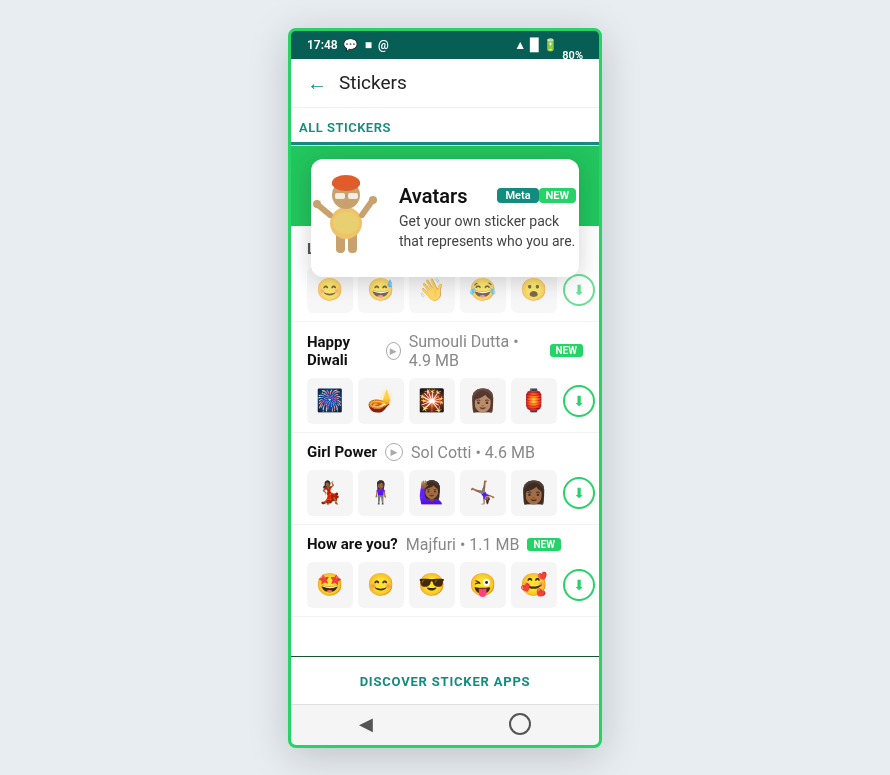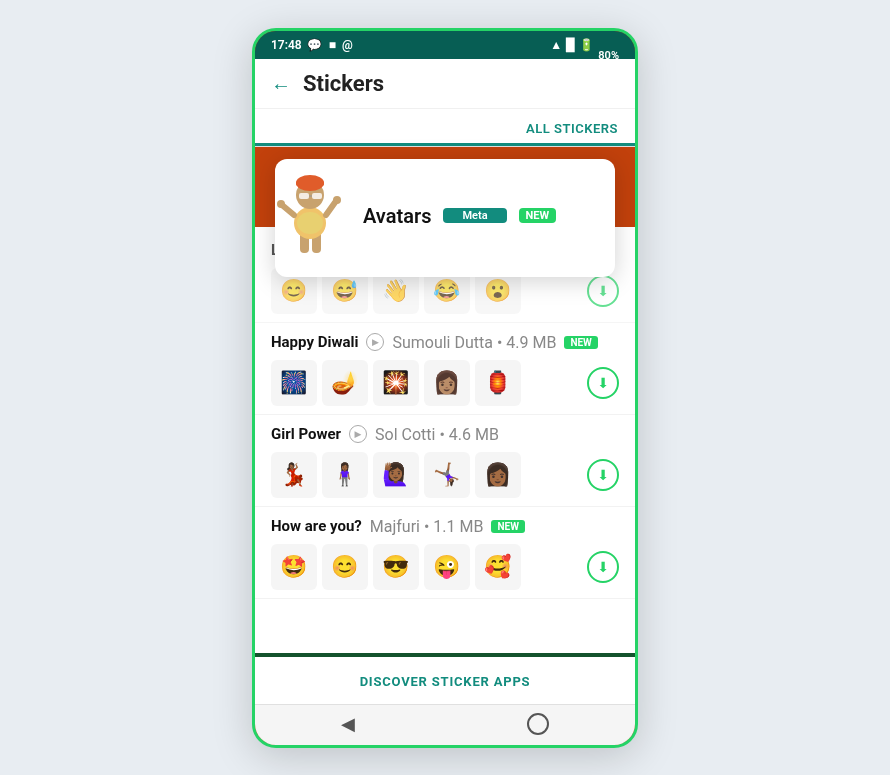--- a/index.html
+++ b/index.html
@@ -8,24 +8,24 @@
       height: 775px;
       background: #e8edf2;
       display: flex;
       align-items: center;
       justify-content: center;
       font-family: 'Roboto', Arial, sans-serif;
       overflow: hidden;
     }
 
     .phone-frame {
-      width: 386px;
+      width: 314px;
       height: 720px;
-      background: #c2410c;
-      border-radius: 24px;
+      background: #22c55e;
+      border-radius: 8px;
       border: 3px solid #25d366;
       overflow: hidden;
       position: relative;
       box-shadow: 0 8px 40px rgba(0,0,0,0.18);
       display: flex;
       flex-direction: column;
     }
 
     
     .status-bar {
@@ -51,35 +51,35 @@
       padding: 12px 16px;
       gap: 12px;
       border-bottom: 1px solid #f0f0f0;
     }
     .back-arrow {
       color: #128c7e;
       font-size: 20px;
       cursor: pointer;
     }
     .app-title {
-      font-size: 22px;
-      font-weight: 700;
+      font-size: 19px;
+      font-weight: 400;
       color: #222;
     }
 
     
     .tabs {
       background: #fff;
       display: flex;
       border-bottom: 1px solid #e0e0e0;
     }
     .tab {
       flex: 1;
-      text-align: right;
-      padding: 12px 17px 10px;
+      text-align: left;
+      padding: 12px 8px 10px;
       font-size: 13px;
       font-weight: 600;
       color: #888;
       cursor: pointer;
       letter-spacing: 0.5px;
       position: relative;
     }
     .tab.active {
       color: #128c7e;
     }
@@ -122,35 +122,36 @@
       width: 80px;
       height: 100px;
     }
     .tooltip-content {
       flex: 1;
       padding-left: 8px;
     }
     .tooltip-title-row {
       display: flex;
       align-items: center;
-      gap: 12px;
+      gap: 0;
       margin-bottom: 4px;
     }
     .tooltip-title {
       font-size: 20px;
       font-weight: 600;
       color: #111;
     }
     .meta-badge {
       background: #128c7e;
       color: #fff;
       font-size: 11px;
       font-weight: 600;
       border-radius: 4px;
-      padding: 1px 19px;
+      padding: 1px 8px;
+      margin-left: 30px;
     }
     .new-badge {
       background: #25d366;
       color: #fff;
       font-size: 11px;
       font-weight: 700;
       border-radius: 4px;
       padding: 1px 7px;
     }
     .tooltip-desc {
@@ -230,21 +231,21 @@
       border: 2px solid #25d366;
       display: flex; align-items: center; justify-content: center;
       color: #25d366;
       font-size: 14px;
       flex-shrink: 0;
     }
 
     
     .discover-footer {
       background: #fff;
-      border-top: 4px solid #14532d;
+      border-top: 1px solid #14532d;
       text-align: center;
       padding: 14px 0;
     }
     .discover-text {
       color: #128c7e;
       font-size: 13px;
       font-weight: 700;
       letter-spacing: 0.8px;
     }
 
@@ -325,20 +326,21 @@
         <circle cx="11" cy="41" r="4" fill="#c8a26e"></circle>
         <circle cx="67" cy="37" r="4" fill="#c8a26e"></circle>
       </svg>
     </div>
     <div class="tooltip-content">
       <div class="tooltip-title-row">
         <span class="tooltip-title">Avatars</span>
         <span class="meta-badge">Meta</span>
         <span class="new-badge">NEW</span>
       </div>
+      <div class="tooltip-desc">Get your own sticker pack that represents who you are.</div>
     </div>
   </div>
 
   <div class="sticker-list" style="margin-top: 80px;">
 
     <div class="sticker-pack" style="opacity:0.7;">
       <div class="pack-header">
         <span class="pack-name">LOORIZ</span>
         <span class="pack-meta">● Majfuri • 1.5 MB</span>
         <span class="pack-new-badge">NEW</span>

